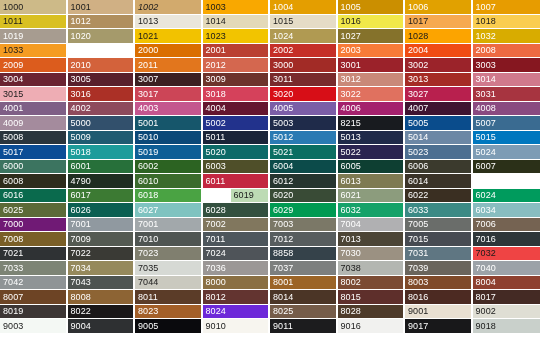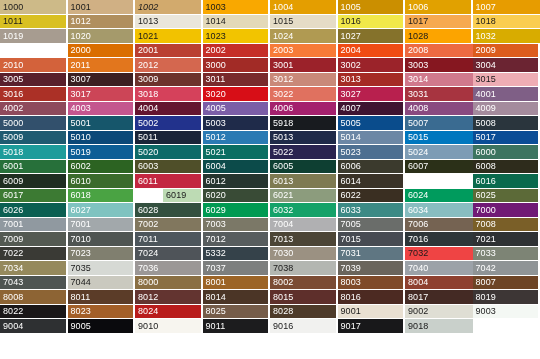--- a/index.html
+++ b/index.html
@@ -116,20 +116,23 @@
     </div>
     <div class="swatch" style="background-color: rgb(133, 114, 43);">
       <span class="swatch-label lt">1027</span>
     </div>
     <div class="swatch" style="background-color: rgb(252, 164, 0);">
       <span class="swatch-label dk">1028</span>
     </div>
     <div class="swatch" style="background-color: rgb(216, 172, 0); border-right: none;">
       <span class="swatch-label lt">1032</span>
     </div>
+    <div class="swatch" style="background-color: rgb(245, 156, 34);">
+      <span class="swatch-label dk">1033</span>
+    </div>
     <div class="swatch" style="background-color: rgb(238, 172, 109); margin-top: 33px;">
       <span class="swatch-label dk">1034</span>
     </div>
     <div class="swatch" style="background-color: rgb(218, 110, 0);">
       <span class="swatch-label lt">2000</span>
     </div>
     <div class="swatch" style="background-color: rgb(186, 64, 50);">
       <span class="swatch-label lt">2001</span>
     </div>
     <div class="swatch" style="background-color: rgb(197, 47, 40);">
@@ -249,21 +252,21 @@
     <div class="swatch" style="background-color: rgb(22, 86, 107);">
       <span class="swatch-label lt">5001</span>
     </div>
     <div class="swatch" style="background-color: rgb(34, 50, 140);">
       <span class="swatch-label lt">5002</span>
     </div>
     <div class="swatch" style="background-color: rgb(31, 43, 74);">
       <span class="swatch-label lt">5003</span>
     </div>
     <div class="swatch" style="background-color: rgb(24, 27, 31);">
-      <span class="swatch-label lt">5918</span>
+      <span class="swatch-label lt">8215</span>
     </div>
     <div class="swatch" style="background-color: rgb(10, 76, 140);">
       <span class="swatch-label lt">5005</span>
     </div>
     <div class="swatch" style="background-color: rgb(58, 107, 145); border-right: none;">
       <span class="swatch-label lt">5007</span>
     </div>
     <div class="swatch" style="background-color: rgb(42, 53, 61);">
       <span class="swatch-label lt">5008</span>
     </div>
@@ -333,21 +336,21 @@
     <div class="swatch" style="background-color: rgb(59, 58, 45);">
       <span class="swatch-label lt">6006</span>
     </div>
     <div class="swatch" style="background-color: rgb(43, 48, 24); border-right: none;">
       <span class="swatch-label lt">6007</span>
     </div>
     <div class="swatch" style="background-color: rgb(46, 44, 28);">
       <span class="swatch-label lt">6008</span>
     </div>
     <div class="swatch" style="background-color: rgb(31, 46, 33);">
-      <span class="swatch-label lt">6009</span>
+      <span class="swatch-label lt">4790</span>
     </div>
     <div class="swatch" style="background-color: rgb(59, 107, 44);">
       <span class="swatch-label lt">6010</span>
     </div>
     <div class="swatch" style="background-color: rgb(195, 39, 65);">
       <span class="swatch-label lt">6011</span>
     </div>
     <div class="swatch" style="background-color: rgb(38, 53, 47);">
       <span class="swatch-label lt">6012</span>
     </div>
@@ -462,21 +465,21 @@
     <div class="swatch" style="background-color: rgb(58, 58, 53);">
       <span class="swatch-label lt">7022</span>
     </div>
     <div class="swatch" style="background-color: rgb(128, 127, 111);">
       <span class="swatch-label lt">7023</span>
     </div>
     <div class="swatch" style="background-color: rgb(79, 84, 89);">
       <span class="swatch-label lt">7024</span>
     </div>
     <div class="swatch" style="background-color: rgb(53, 66, 74);">
-      <span class="swatch-label lt">5332</span>
+      <span class="swatch-label lt">8858</span>
     </div>
     <div class="swatch" style="background-color: rgb(155, 145, 130);">
       <span class="swatch-label lt">7030</span>
     </div>
     <div class="swatch" style="background-color: rgb(95, 118, 130);">
       <span class="swatch-label lt">7031</span>
     </div>
     <div class="swatch" style="background-color: #ef4444; border-right: none; padding-left: 40px;">
       <span class="swatch-label dk">7032</span>
     </div>
@@ -554,21 +557,21 @@
     </div>
     <div class="swatch" style="background-color: rgb(61, 54, 53);">
       <span class="swatch-label lt">8019</span>
     </div>
     <div class="swatch" style="background-color: rgb(26, 23, 24);">
       <span class="swatch-label lt">8022</span>
     </div>
     <div class="swatch" style="background-color: rgb(163, 95, 40);">
       <span class="swatch-label lt">8023</span>
     </div>
-    <div class="swatch" style="background-color: #b91c1c;">
+    <div class="swatch" style="background-color: #6d28d9;">
       <span class="swatch-label lt">8024</span>
     </div>
     <div class="swatch" style="background-color: rgb(117, 92, 73);">
       <span class="swatch-label lt">8025</span>
     </div>
     <div class="swatch" style="background-color: rgb(78, 59, 42);">
       <span class="swatch-label lt">8028</span>
     </div>
     <div class="swatch" style="background-color: rgb(233, 224, 210);">
       <span class="swatch-label dk">9001</span>

